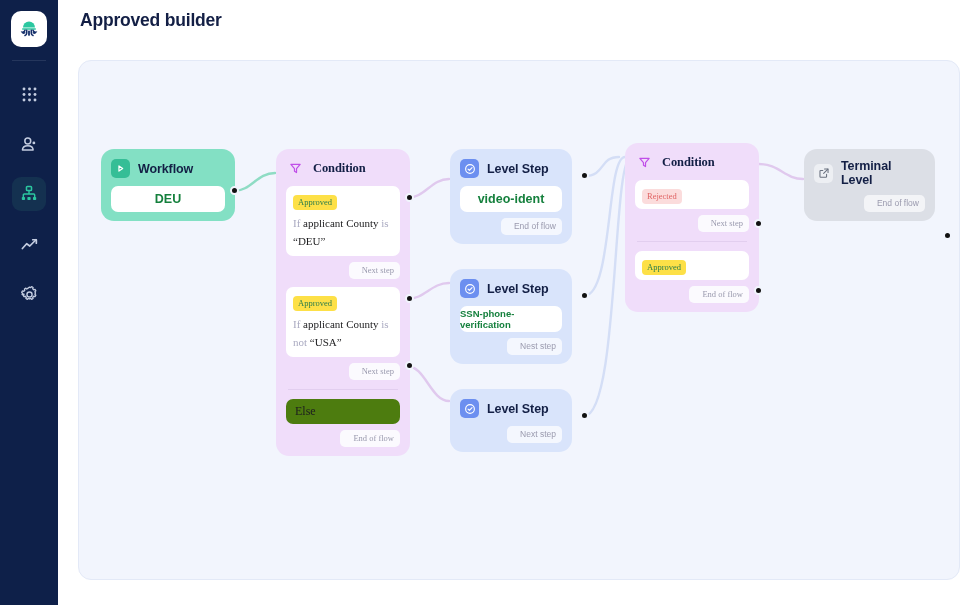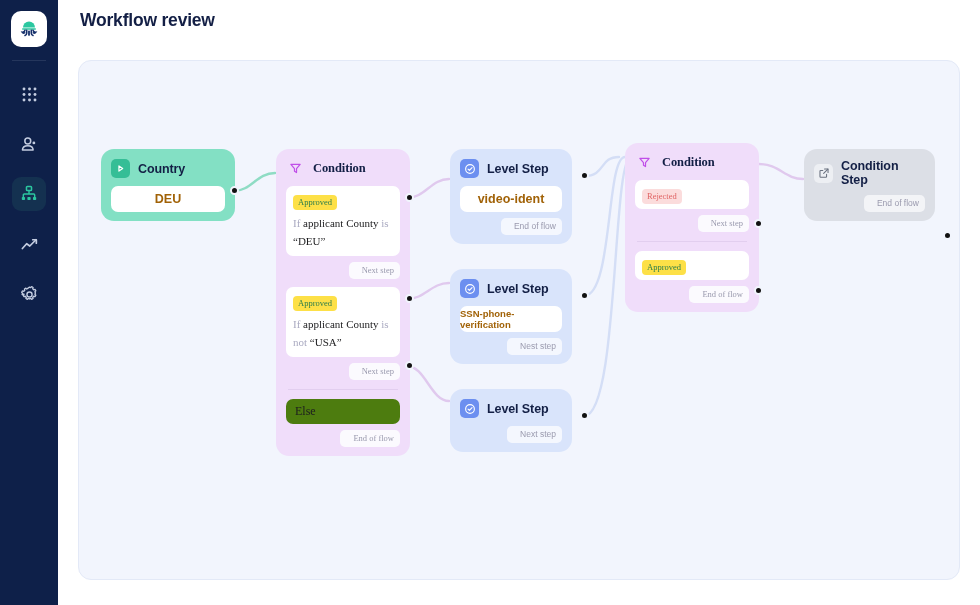--- a/index.html
+++ b/index.html
@@ -59,21 +59,21 @@
   .node-icon {
     width: 19px; height: 19px; border-radius: 5px;
     display: flex; align-items: center; justify-content: center;
     flex: 0 0 19px;
   }
   .node-title { font-size: 12.5px; font-weight: bold; color: #131F45; letter-spacing: -0.1px; }
 
   .val-box {
     background: #ffffff; border-radius: 7px;
     height: 26px; display: flex; align-items: center; justify-content: center;
-    font-size: 12.5px; font-weight: bold; color: #a16207;
+    font-size: 12.5px; font-weight: bold; color: #15803d;
   }
 
   
   .n-start   { background: #83E0C4; }
   .n-start .node-icon { background: #35BE96; }
   .n-cond    { background: #F0DDFA; font-family: Liberation Serif, serif; }
   .n-cond .node-icon { background: transparent; }
   .n-level   { background: #D9E4FB; }
   .n-level .node-icon { background: #6C8FF0; }
   .n-term    { background: #DCDFE6; }
@@ -170,21 +170,21 @@
     <div class="sb-item">
       <svg width="19" height="19" viewBox="0 0 20 20">
         <path d="M10 2.2l1.3.55.95-1.0 1.5.9-.35 1.35 1.05 1.05 1.35-.35.9 1.5-1.0.95.55 1.3-.55 1.3 1.0.95-.9 1.5-1.35-.35-1.05 1.05.35 1.35-1.5.9-.95-1.0-1.3.55-1.3-.55-.95 1.0-1.5-.9.35-1.35-1.05-1.05-1.35.35-.9-1.5 1.0-.95L2.2 10l.55-1.3-1.0-.95.9-1.5 1.35.35L5.05 5.55 4.7 4.2l1.5-.9.95 1.0z" fill="none" stroke="#C3CCE0" stroke-width="1.4" stroke-linejoin="round"></path>
         <circle cx="10" cy="10" r="2.7" fill="none" stroke="#C3CCE0" stroke-width="1.5"></circle>
       </svg>
     </div>
   </nav>
 
   <div class="main">
 
-    <div class="page-title">Workflow review</div>
+    <div class="page-title">Approved builder</div>
 
     <div class="canvas">
 
       <svg class="edges" viewBox="0 0 882 520">
         <g fill="none" stroke-width="2.4" stroke-linecap="round">
 
           <path d="M155 130 C 172 130, 178 112, 196 112" stroke="#8FDCC4"></path>
 
           <path d="M328 137 C 346 137, 352 118, 370 118" stroke="#E0C9EE"></path>
 
@@ -202,21 +202,21 @@
         </g>
       </svg>
 
       <div class="node n-start" style="left:22px; top:88px; width:134px;">
         <div class="node-head">
           <div class="node-icon">
             <svg width="11" height="11" viewBox="0 0 12 12">
               <path d="M4.3 3.2 L8.4 6 L4.3 8.8 Z" fill="none" stroke="#ffffff" stroke-width="1.3" stroke-linejoin="round"></path>
             </svg>
           </div>
-          <span class="node-title">Country</span>
+          <span class="node-title">Workflow</span>
         </div>
         <div class="val-box">DEU</div>
       </div>
       <div class="port" style="left:151px; top:125px;"></div>
 
       <div class="node n-cond" style="left:197px; top:88px; width:134px;">
         <div class="node-head">
           <div class="node-icon">
             <svg width="13" height="13" viewBox="0 0 14 14">
               <path d="M2 2.6 H12 L8.1 7.2 V11.4 L5.9 9.9 V7.2 Z" fill="none" stroke="#C04FE8" stroke-width="1.3" stroke-linejoin="round"></path>
@@ -333,21 +333,21 @@
 
       <div class="node n-term term" style="left:725px; top:88px; width:131px;">
         <div class="node-head">
           <div class="node-icon">
             <svg width="12" height="12" viewBox="0 0 14 14">
               <path d="M7.6 2.3H11.7V6.4" fill="none" stroke="#6B7280" stroke-width="1.25" stroke-linecap="round" stroke-linejoin="round"></path>
               <path d="M11.5 2.5 L6.6 7.4" fill="none" stroke="#6B7280" stroke-width="1.25" stroke-linecap="round"></path>
               <path d="M10 8.6v2.5a.8.8 0 0 1-.8.8H3.1a.8.8 0 0 1-.8-.8V4.9a.8.8 0 0 1 .8-.8h2.5" fill="none" stroke="#6B7280" stroke-width="1.25" stroke-linecap="round" stroke-linejoin="round"></path>
             </svg>
           </div>
-          <span class="node-title">Condition Step</span>
+          <span class="node-title">Terminal Level</span>
         </div>
         <div class="pill-row">
           <span class="pill">End of flow</span>
         </div>
       </div>
       <div class="port" style="left:864px; top:170px;"></div>
 
     </div>
   </div>
 </div>

